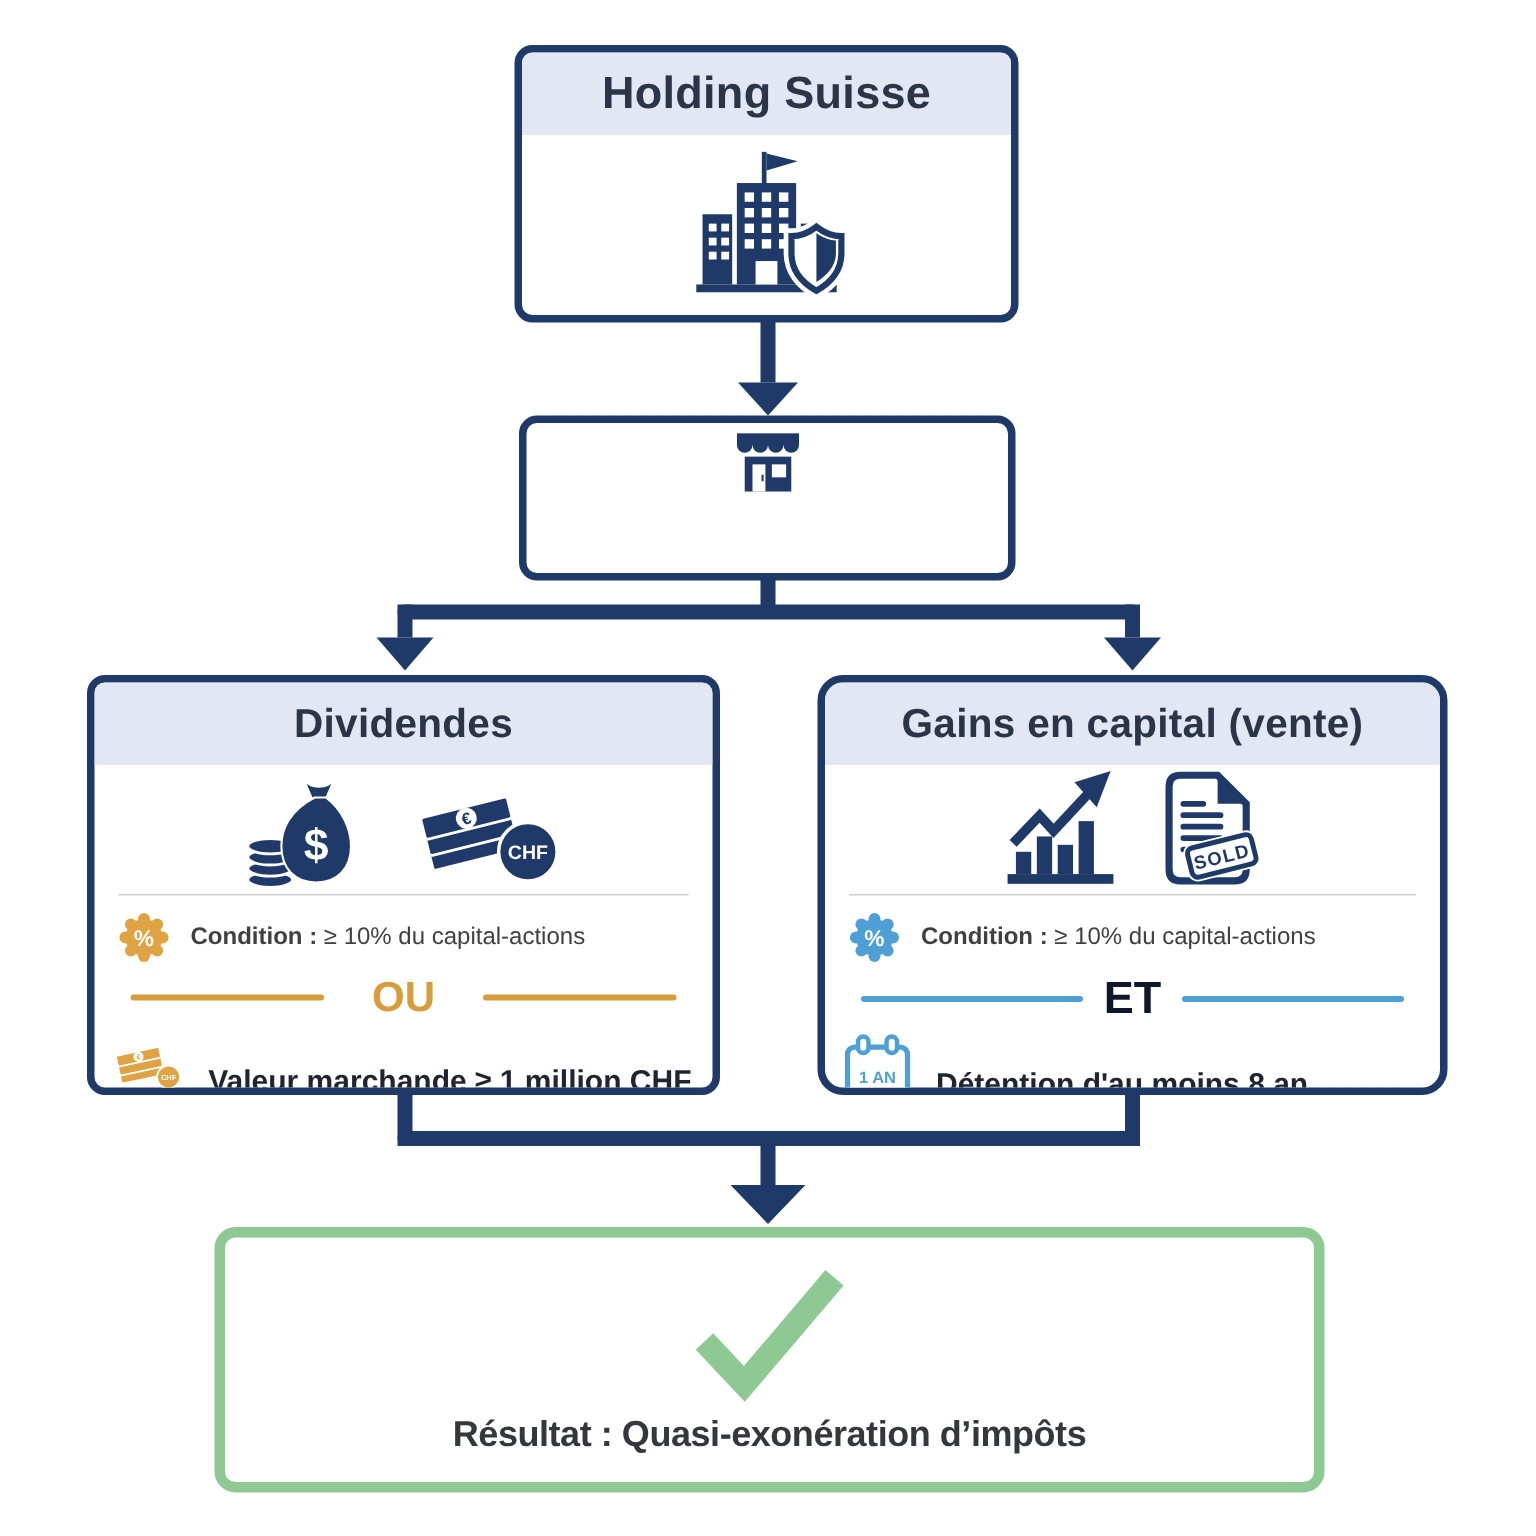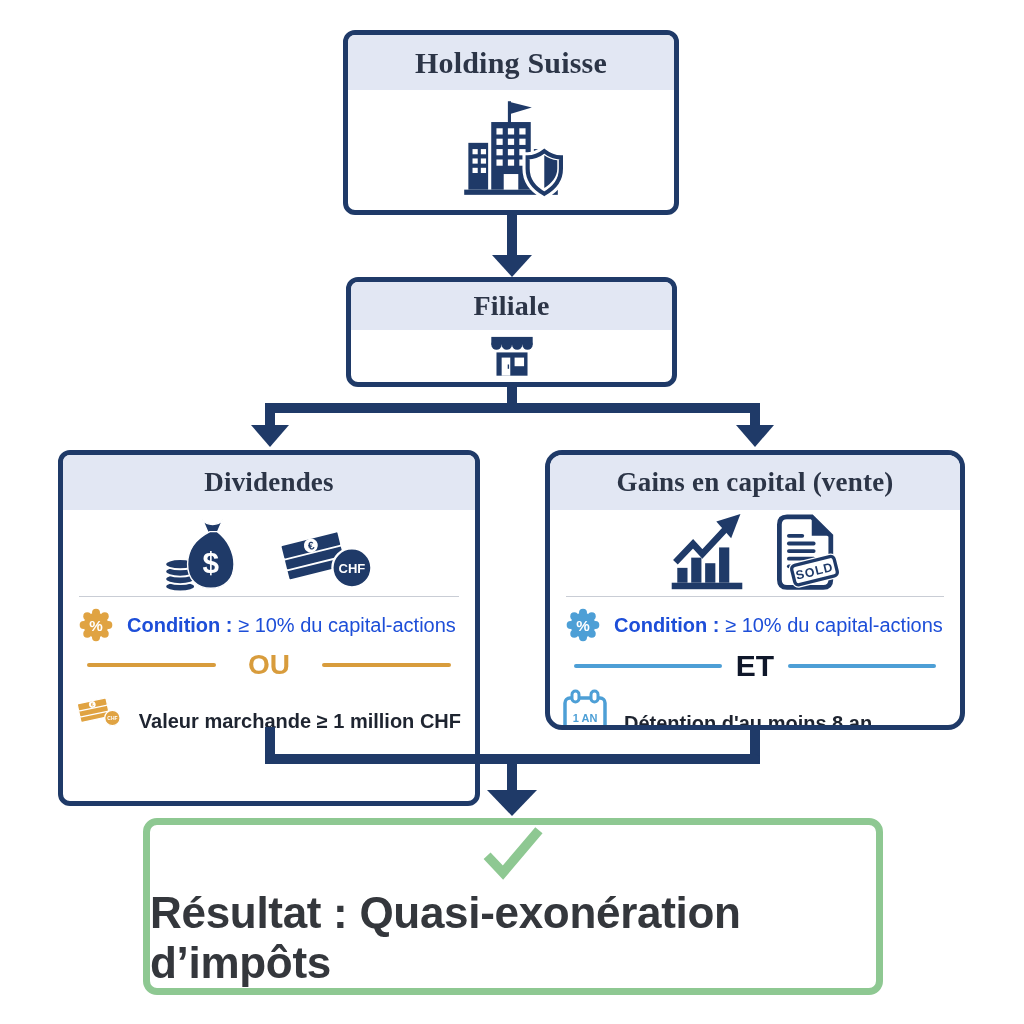--- a/index.html
+++ b/index.html
@@ -6,51 +6,51 @@
   .canvas{
     position:relative;width:1024px;height:1024px;background:#ffffff;
     font-family:"Liberation Sans",sans-serif;overflow:hidden;
   }
   .node{
     position:absolute;background:#fff;border:5px solid #1f3a68;border-radius:12px;
     box-sizing:border-box;overflow:hidden;
   }
   .node-header{
     background:#e2e7f3;display:flex;align-items:center;justify-content:center;
-    font-weight:bold;color:#2c3547;letter-spacing:.2px;font-family:Liberation Serif, serif;
+    font-weight:bold;color:#2c3547;letter-spacing:.2px;
   }
   .node-body{display:flex;align-items:center;justify-content:center;}
   .conn{position:absolute;background:#1f3a68;}
   .rnd{border-radius:5px;}
   .ah{position:absolute;width:0;height:0;border-style:solid;
       border-color:#1f3a68 transparent transparent transparent;}
   
   .cond-box .node-header{height:55px;font-size:27px;}
   .icon-row{
     height:86px;display:flex;align-items:center;justify-content:center;gap:22px;
     border-bottom:1px solid #c9cdd5;margin:0 16px;
   }
   .cond-row{display:flex;align-items:center;gap:12px;padding:9px 14px 0 14px;}
-  .cond-text{font-size:20px;color:#1d4ed8;white-space:nowrap;}
+  .cond-text{font-size:16px;color:#404040;white-space:nowrap;}
   .cond-text b{font-weight:bold;}
   .op-row{display:flex;align-items:center;gap:14px;padding:5px 24px 2px 24px;font-weight:bold;}
   .op-line{flex:1;height:4px;border-radius:2px;}
   .op-orange{color:#d89c3c;font-size:28px;gap:32px;}
   .op-orange .op-line{background:#d89c3c;}
   .op-blue{color:#0f172a;font-size:30px;}
   .op-blue .op-line{background:#4d9fd6;}
   .alt-row{display:flex;align-items:flex-end;gap:16px;padding:4px 14px 0 12px;}
   .alt-text{font-size:20px;font-weight:bold;color:#1e2430;white-space:nowrap;}
   
   .result-box{
     position:absolute;left:143px;top:818px;width:740px;height:177px;box-sizing:border-box;
     background:#fff;border:7px solid #8ec892;border-radius:14px;
     display:flex;flex-direction:column;align-items:center;justify-content:center;gap:8px;
   }
-  .result-text{font-size:44px;font-weight:bold;color:#34373c;letter-spacing:-.3px;}
+  .result-text{font-size:24px;font-weight:bold;color:#34373c;letter-spacing:-.3px;text-align:center;}
 </style>
 </head>
 <body>
 
 <div class="canvas">
 
   <div class="node" style="left:343px;top:30px;width:336px;height:185px;">
     <div class="node-header" style="height:55px;font-size:30px;">Holding Suisse</div>
     <div class="node-body" style="height:114px;">
       <svg width="118" height="104" viewBox="0 0 110 100">
@@ -91,21 +91,20 @@
           <path d="M17 4 C20 6.5 25 8.5 29.5 8.8 L29.5 17 C29.5 25 24 31 17 35.5 Z" fill="#1f3a68"></path>
         </g>
       </svg>
     </div>
   </div>
 
   <div class="conn" style="left:507px;top:213px;width:10px;height:42px;"></div>
   <div class="ah" style="left:492px;top:255px;border-width:22px 20px 0 20px;"></div>
 
   <div class="node" style="left:346px;top:277px;width:331px;height:110px;">
-    <div class="node-header" style="height:48px;font-size:28px;">Filiale</div>
     <div class="node-body" style="height:50px;">
       <svg width="56" height="50" viewBox="0 0 64 58">
         <g fill="#1f3a68">
           <rect x="8" y="8" width="48" height="9"></rect>
           <circle cx="14" cy="17" r="6"></circle>
             <circle cx="26" cy="17" r="6"></circle>
             <circle cx="38" cy="17" r="6"></circle>
             <circle cx="50" cy="17" r="6"></circle>
           <rect x="14" y="26" width="36" height="27"></rect>
         </g>
@@ -118,21 +117,21 @@
     </div>
   </div>
 
   <div class="conn" style="left:507px;top:385px;width:10px;height:24px;"></div>
   <div class="conn rnd" style="left:265px;top:403px;width:495px;height:10px;"></div>
   <div class="conn" style="left:265px;top:403px;width:10px;height:22px;"></div>
   <div class="ah" style="left:251px;top:425px;border-width:22px 19px 0 19px;"></div>
   <div class="conn" style="left:750px;top:403px;width:10px;height:22px;"></div>
   <div class="ah" style="left:736px;top:425px;border-width:22px 19px 0 19px;"></div>
 
-  <div class="node cond-box" style="left:58px;top:450px;width:422px;height:356px;">
+  <div class="node cond-box" style="left:58px;top:450px;width:422px;height:280px;">
     <div class="node-header">Dividendes</div>
     <div class="icon-row">
       <svg width="90" height="78" viewBox="0 0 96 84">
         <ellipse cx="18" cy="78" rx="16" ry="5.5" fill="#1f3a68" stroke="#fff" stroke-width="2"></ellipse>
         <ellipse cx="18" cy="70" rx="16" ry="5.5" fill="#1f3a68" stroke="#fff" stroke-width="2"></ellipse>
         <ellipse cx="18" cy="62" rx="16" ry="5.5" fill="#1f3a68" stroke="#fff" stroke-width="2"></ellipse>
         <ellipse cx="18" cy="54" rx="16" ry="5.5" fill="#1f3a68" stroke="#fff" stroke-width="2"></ellipse>
         <path d="M42 6 C47 13 59 13 64 6 L58 20 L48 20 Z" fill="#1f3a68" stroke="#fff" stroke-width="1.5"></path>
         <path d="M50 19 C32 28 26 42 26 54 C26 70 36 80 51 80 C66 80 76 70 76 54 C76 42 70 28 58 19 Z" fill="#1f3a68" stroke="#fff" stroke-width="1.5"></path>
         <text x="51" y="64" font-size="32" font-weight="bold" fill="#fff" text-anchor="middle" font-family="Liberation Sans, sans-serif">$</text>

